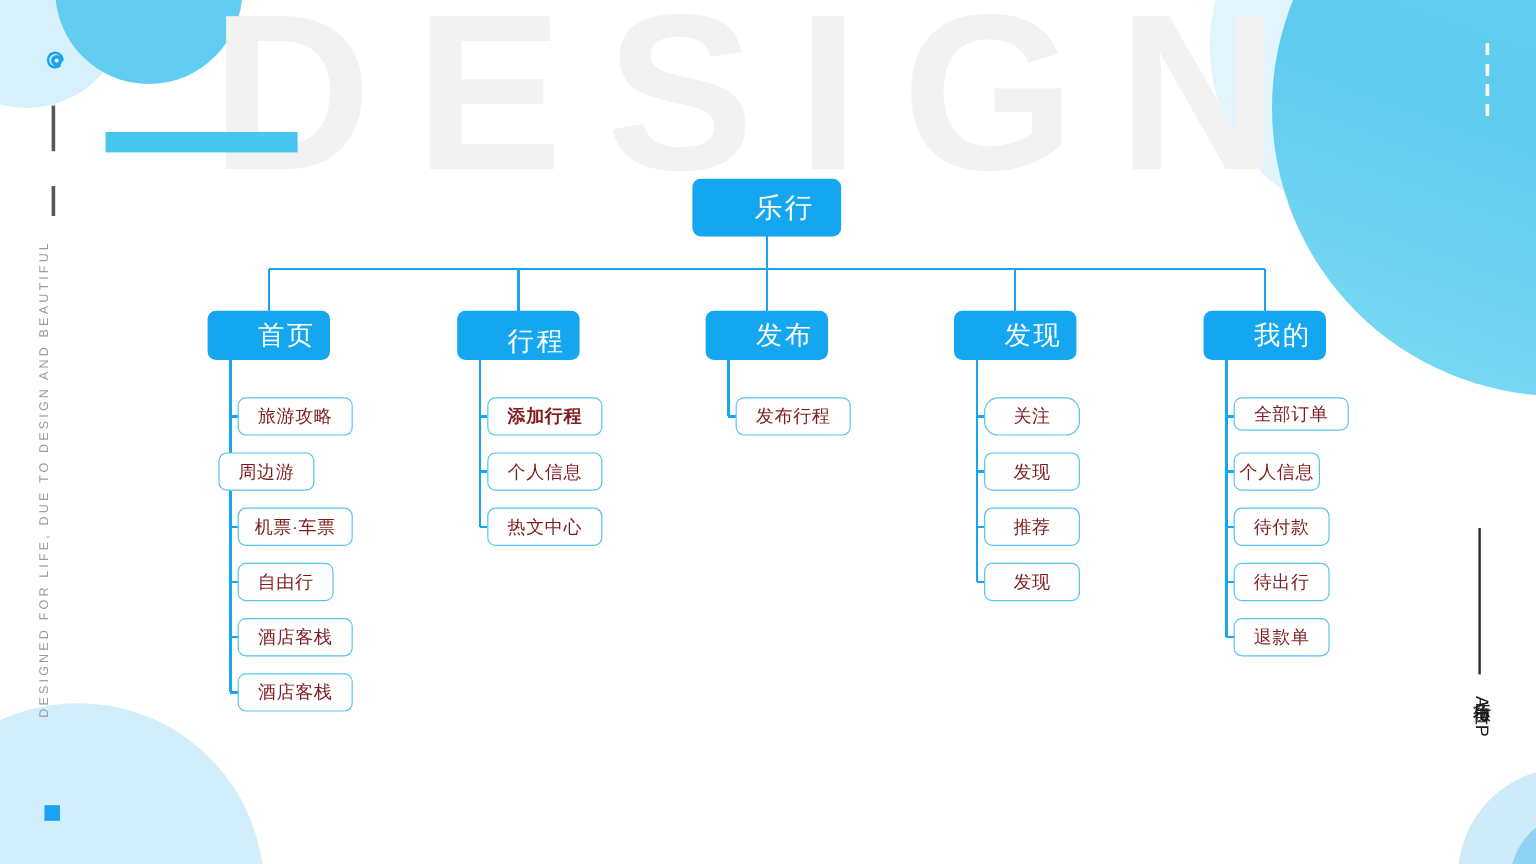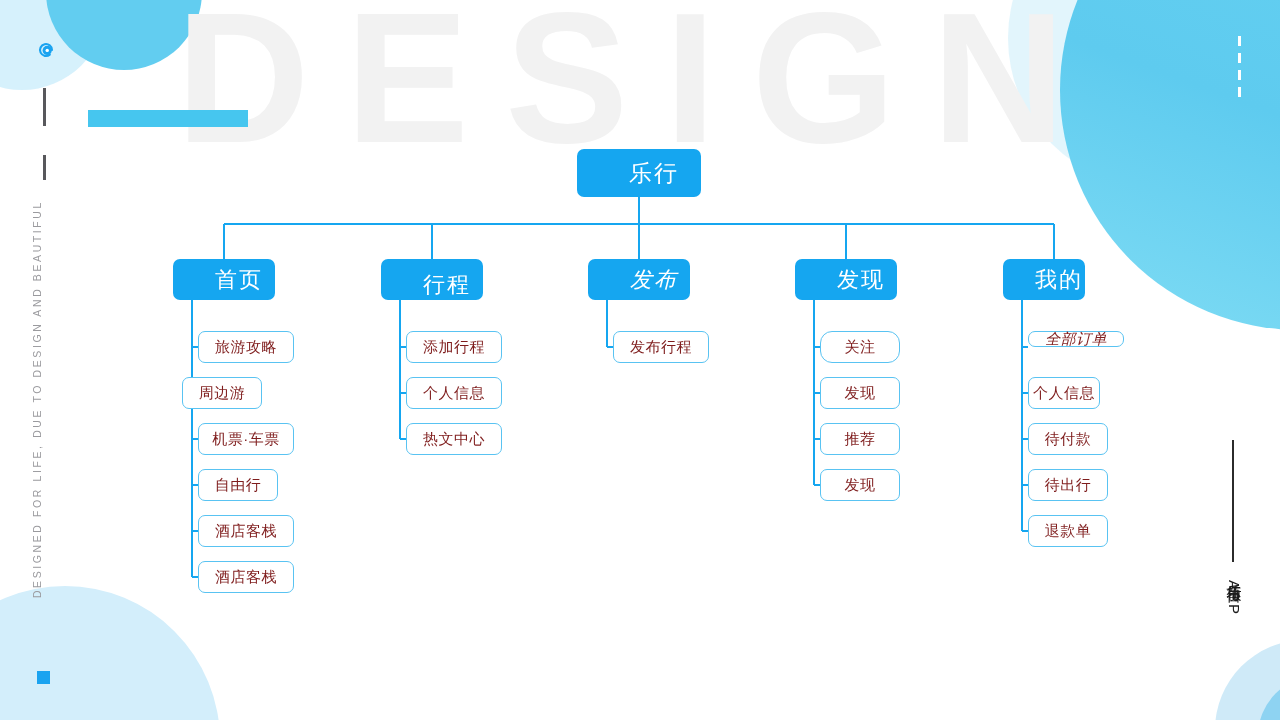--- a/index.html
+++ b/index.html
@@ -253,54 +253,54 @@
         </div>
         <div class="node node-leaf" style="left: 198px; top: 515px; width: 96px; height: 32px;">
           <span>酒店客栈</span>
         </div>
         <div class="node node-leaf" style="left: 198px; top: 561px; width: 96px; height: 32px;">
           <span>酒店客栈</span>
         </div>
         <div class="node node-l2" style="left: 381px; top: 259px; width: 102px; height: 41px; align-items: flex-end;">
           <span>行程</span>
         </div>
-        <div class="node node-leaf" style="left: 406px; top: 331px; width: 96px; height: 32px;">
+        <div class="node node-leaf" style="left: 406px; top: 331px; width: 96px; height: 32px; font-weight: bold;">
           <span>添加行程</span>
         </div>
         <div class="node node-leaf" style="left: 406px; top: 377px; width: 96px; height: 32px;">
           <span>个人信息</span>
         </div>
         <div class="node node-leaf" style="left: 406px; top: 423px; width: 96px; height: 32px;">
           <span>热文中心</span>
         </div>
-        <div class="node node-l2" style="left: 588px; top: 259px; width: 102px; height: 41px; font-style: italic;">
+        <div class="node node-l2" style="left: 588px; top: 259px; width: 102px; height: 41px;">
           <span>发布</span>
         </div>
         <div class="node node-leaf" style="left: 613px; top: 331px; width: 96px; height: 32px; align-items: center;">
           <span>发布行程</span>
         </div>
         <div class="node node-l2" style="left: 795px; top: 259px; width: 102px; height: 41px;">
           <span>发现</span>
         </div>
         <div class="node node-leaf" style="left: 820px; top: 331px; width: 80px; height: 32px; border-radius: 12px;">
           <span>关注</span>
         </div>
         <div class="node node-leaf" style="left: 820px; top: 377px; width: 80px; height: 32px;">
           <span>发现</span>
         </div>
         <div class="node node-leaf" style="left: 820px; top: 423px; width: 80px; height: 32px;">
           <span>推荐</span>
         </div>
         <div class="node node-leaf" style="left: 820px; top: 469px; width: 80px; height: 32px;">
           <span>发现</span>
         </div>
-        <div class="node node-l2" style="left: 1003px; top: 259px; width: 82px; height: 41px;">
+        <div class="node node-l2" style="left: 1003px; top: 259px; width: 102px; height: 41px;">
           <span>我的</span>
         </div>
-        <div class="node node-leaf" style="left: 1028px; top: 331px; width: 96px; height: 16px; font-style: italic;">
+        <div class="node node-leaf" style="left: 1028px; top: 331px; width: 96px; height: 28px;">
           <span>全部订单</span>
         </div>
         <div class="node node-leaf" style="left: 1028px; top: 377px; width: 72px; height: 32px;">
           <span>个人信息</span>
         </div>
         <div class="node node-leaf" style="left: 1028px; top: 423px; width: 80px; height: 32px;">
           <span>待付款</span>
         </div>
         <div class="node node-leaf" style="left: 1028px; top: 469px; width: 80px; height: 32px;">
           <span>待出行</span>

